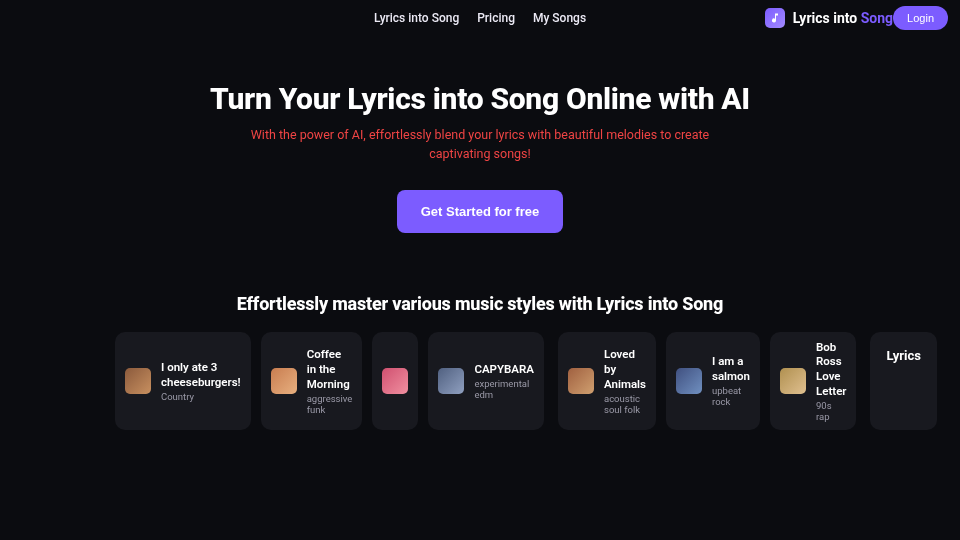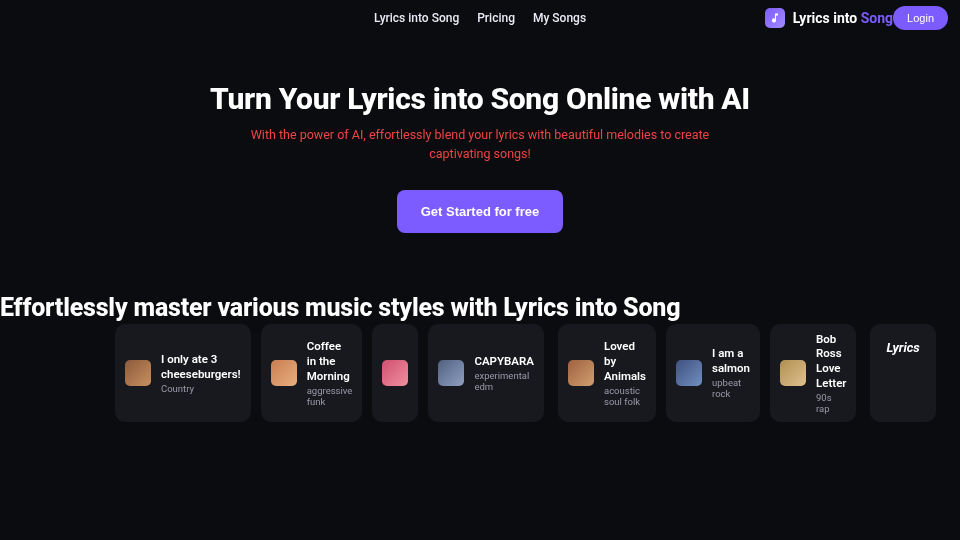--- a/index.html
+++ b/index.html
@@ -76,23 +76,24 @@
       background: #7c5cff;
       color: #fff;
       border: none;
       padding: 14px 24px;
       border-radius: 8px;
       font-size: 13px;
       font-weight: 600;
       cursor: pointer;
     }
     .section-title {
-      font-size: 25px;
+      text-align: center;
+      font-size: 18px;
       font-weight: 800;
-      margin: 30px 0 2px;
+      margin: 30px 0 18px;
       letter-spacing: -0.2px;
     }
     .styles-grid {
       display: flex;
       gap: 14px;
       padding: 0 115px;
     }
     .col {
       flex: 1;
       display: flex;
@@ -119,21 +120,20 @@
     .lyrics-panel {
       flex: 1;
       background: #18191f;
       border-radius: 10px;
       padding: 16px;
     }
     .lyrics-heading {
       font-size: 13px;
       font-weight: 700;
       text-align: center;
-      font-style: italic;
     }
     .t1 { background: linear-gradient(135deg, #8b5a3c, #c89060); }
     .t2 { background: linear-gradient(135deg, #c87d50, #e8b080); }
     .t3 { background: linear-gradient(135deg, #d05070, #f090a0); }
     .t4 { background: linear-gradient(135deg, #506080, #90a0c0); }
     .t5 { background: linear-gradient(135deg, #a06040, #d0a070); }
     .t6 { background: linear-gradient(135deg, #a050c0, #d090e0); }
     .t7 { background: linear-gradient(135deg, #405080, #7090c0); }
     .t8 { background: linear-gradient(135deg, #b09050, #e0c090); }
   </style>

